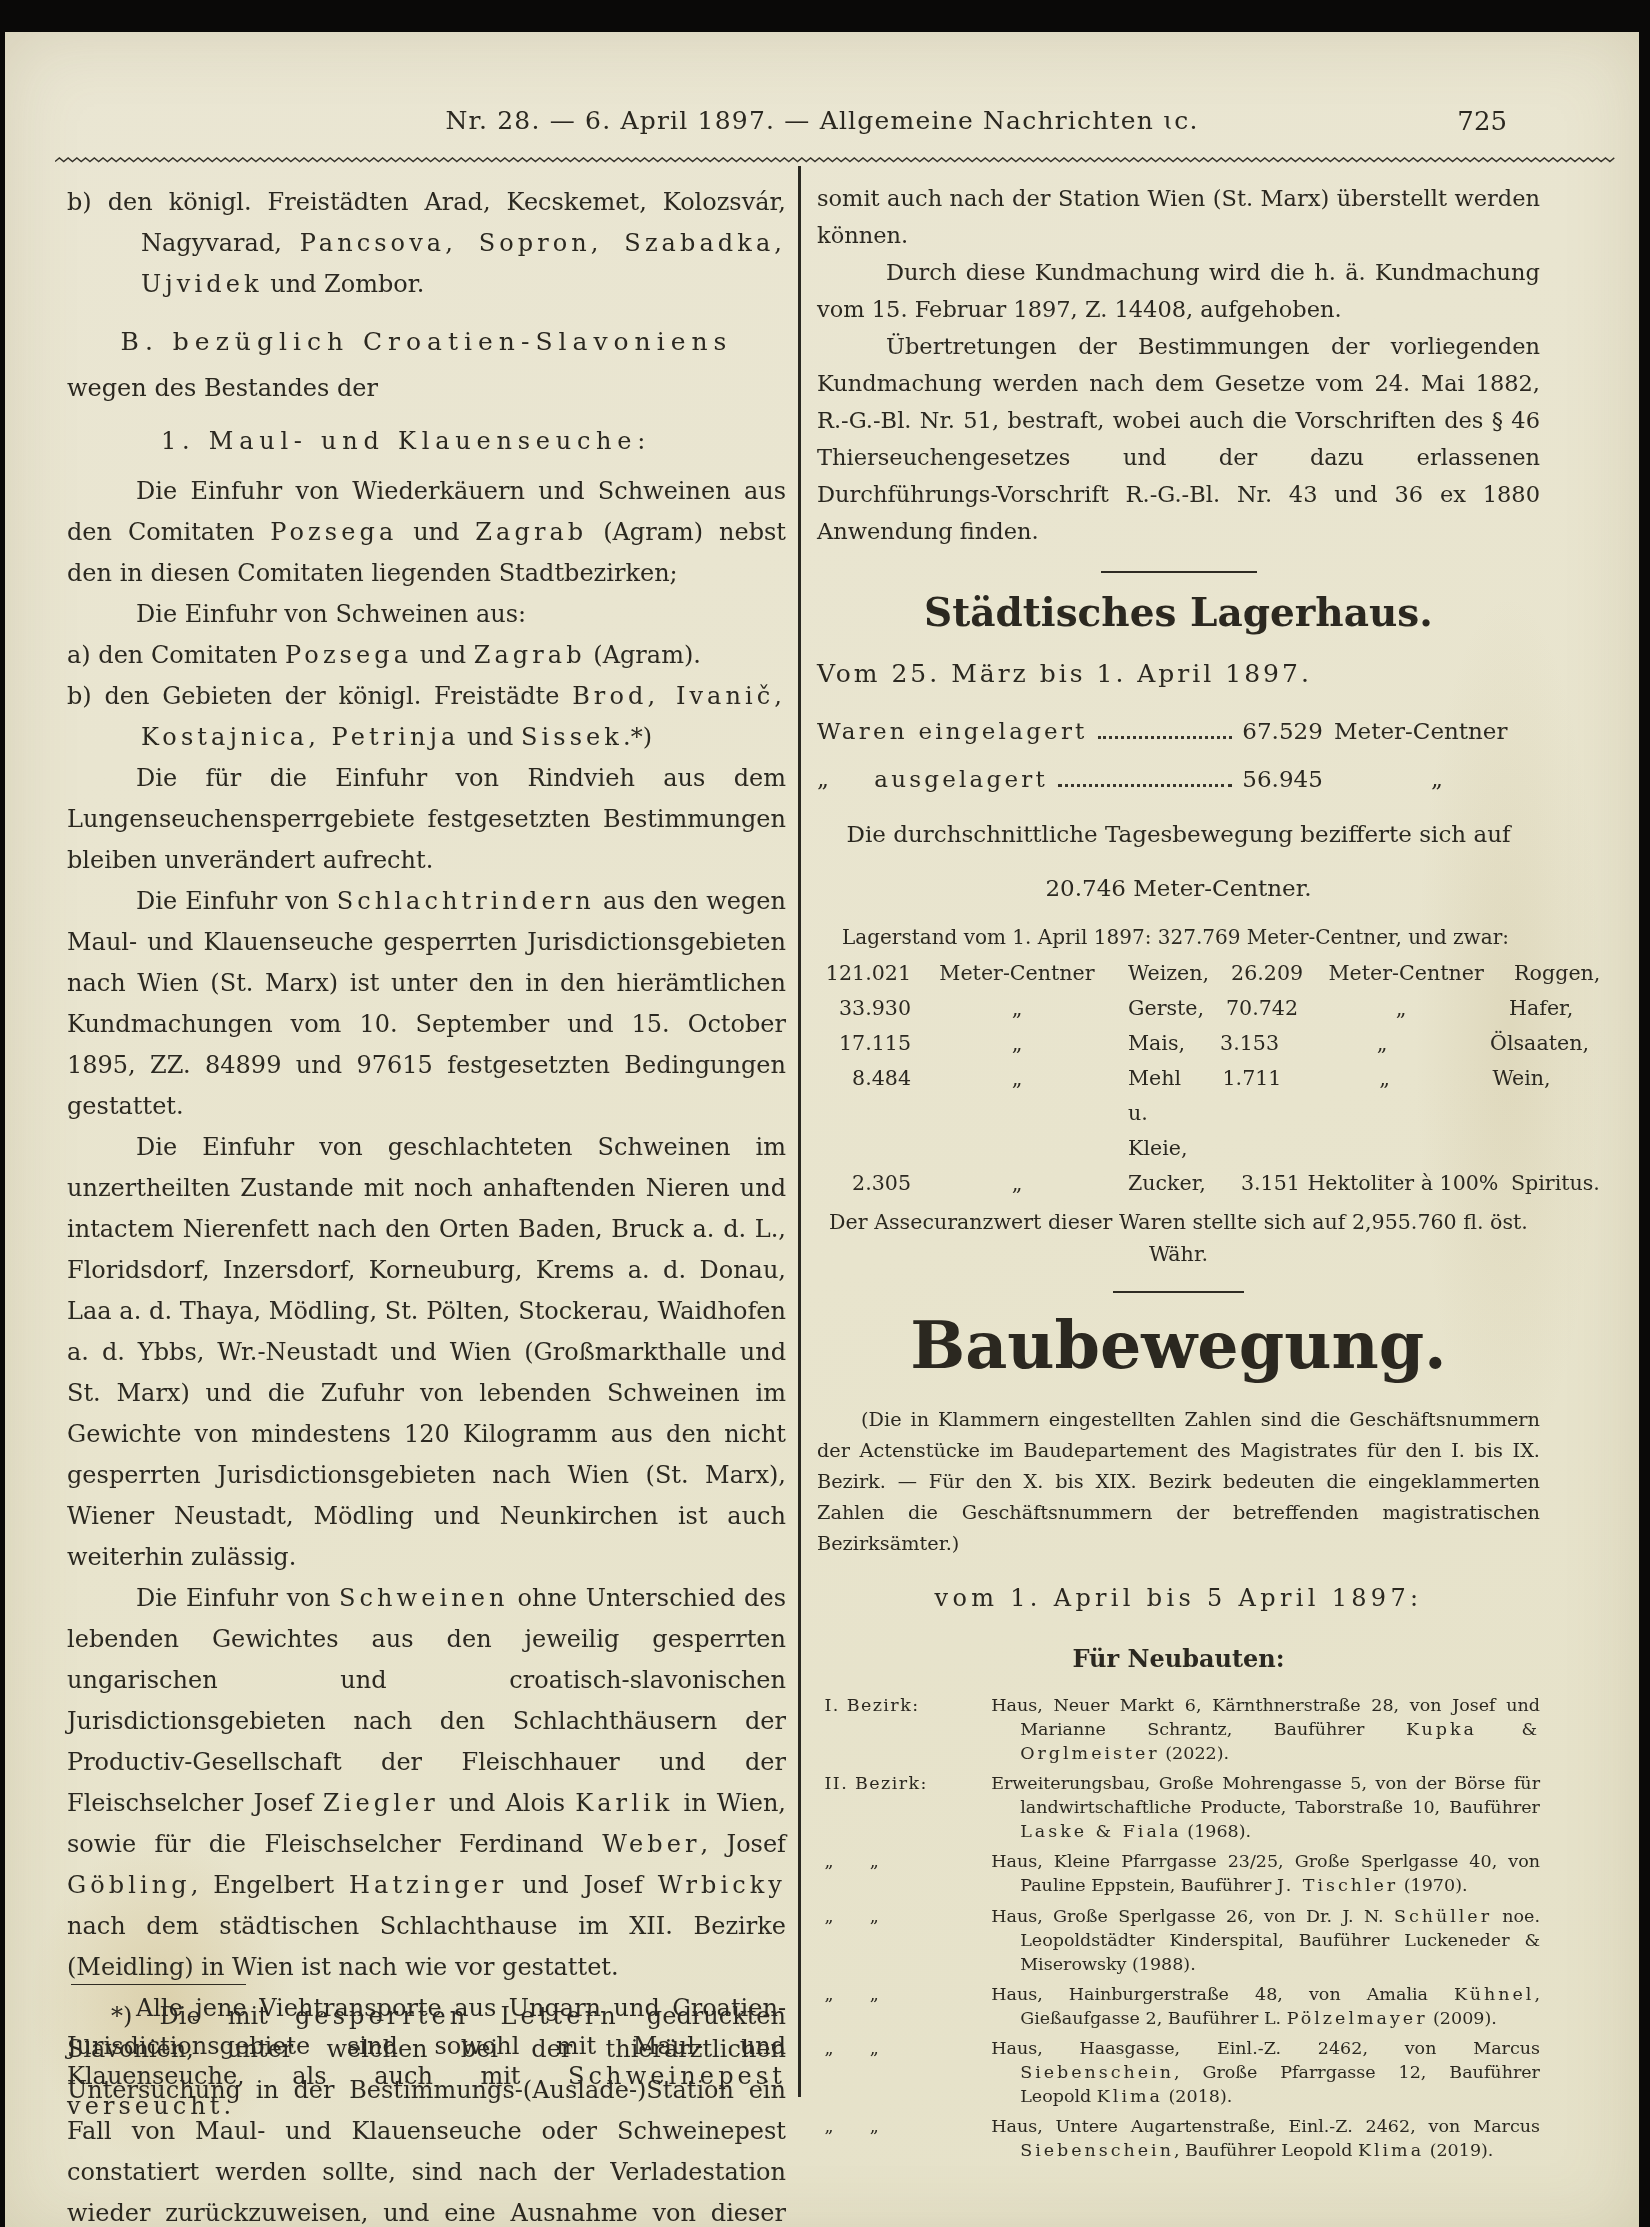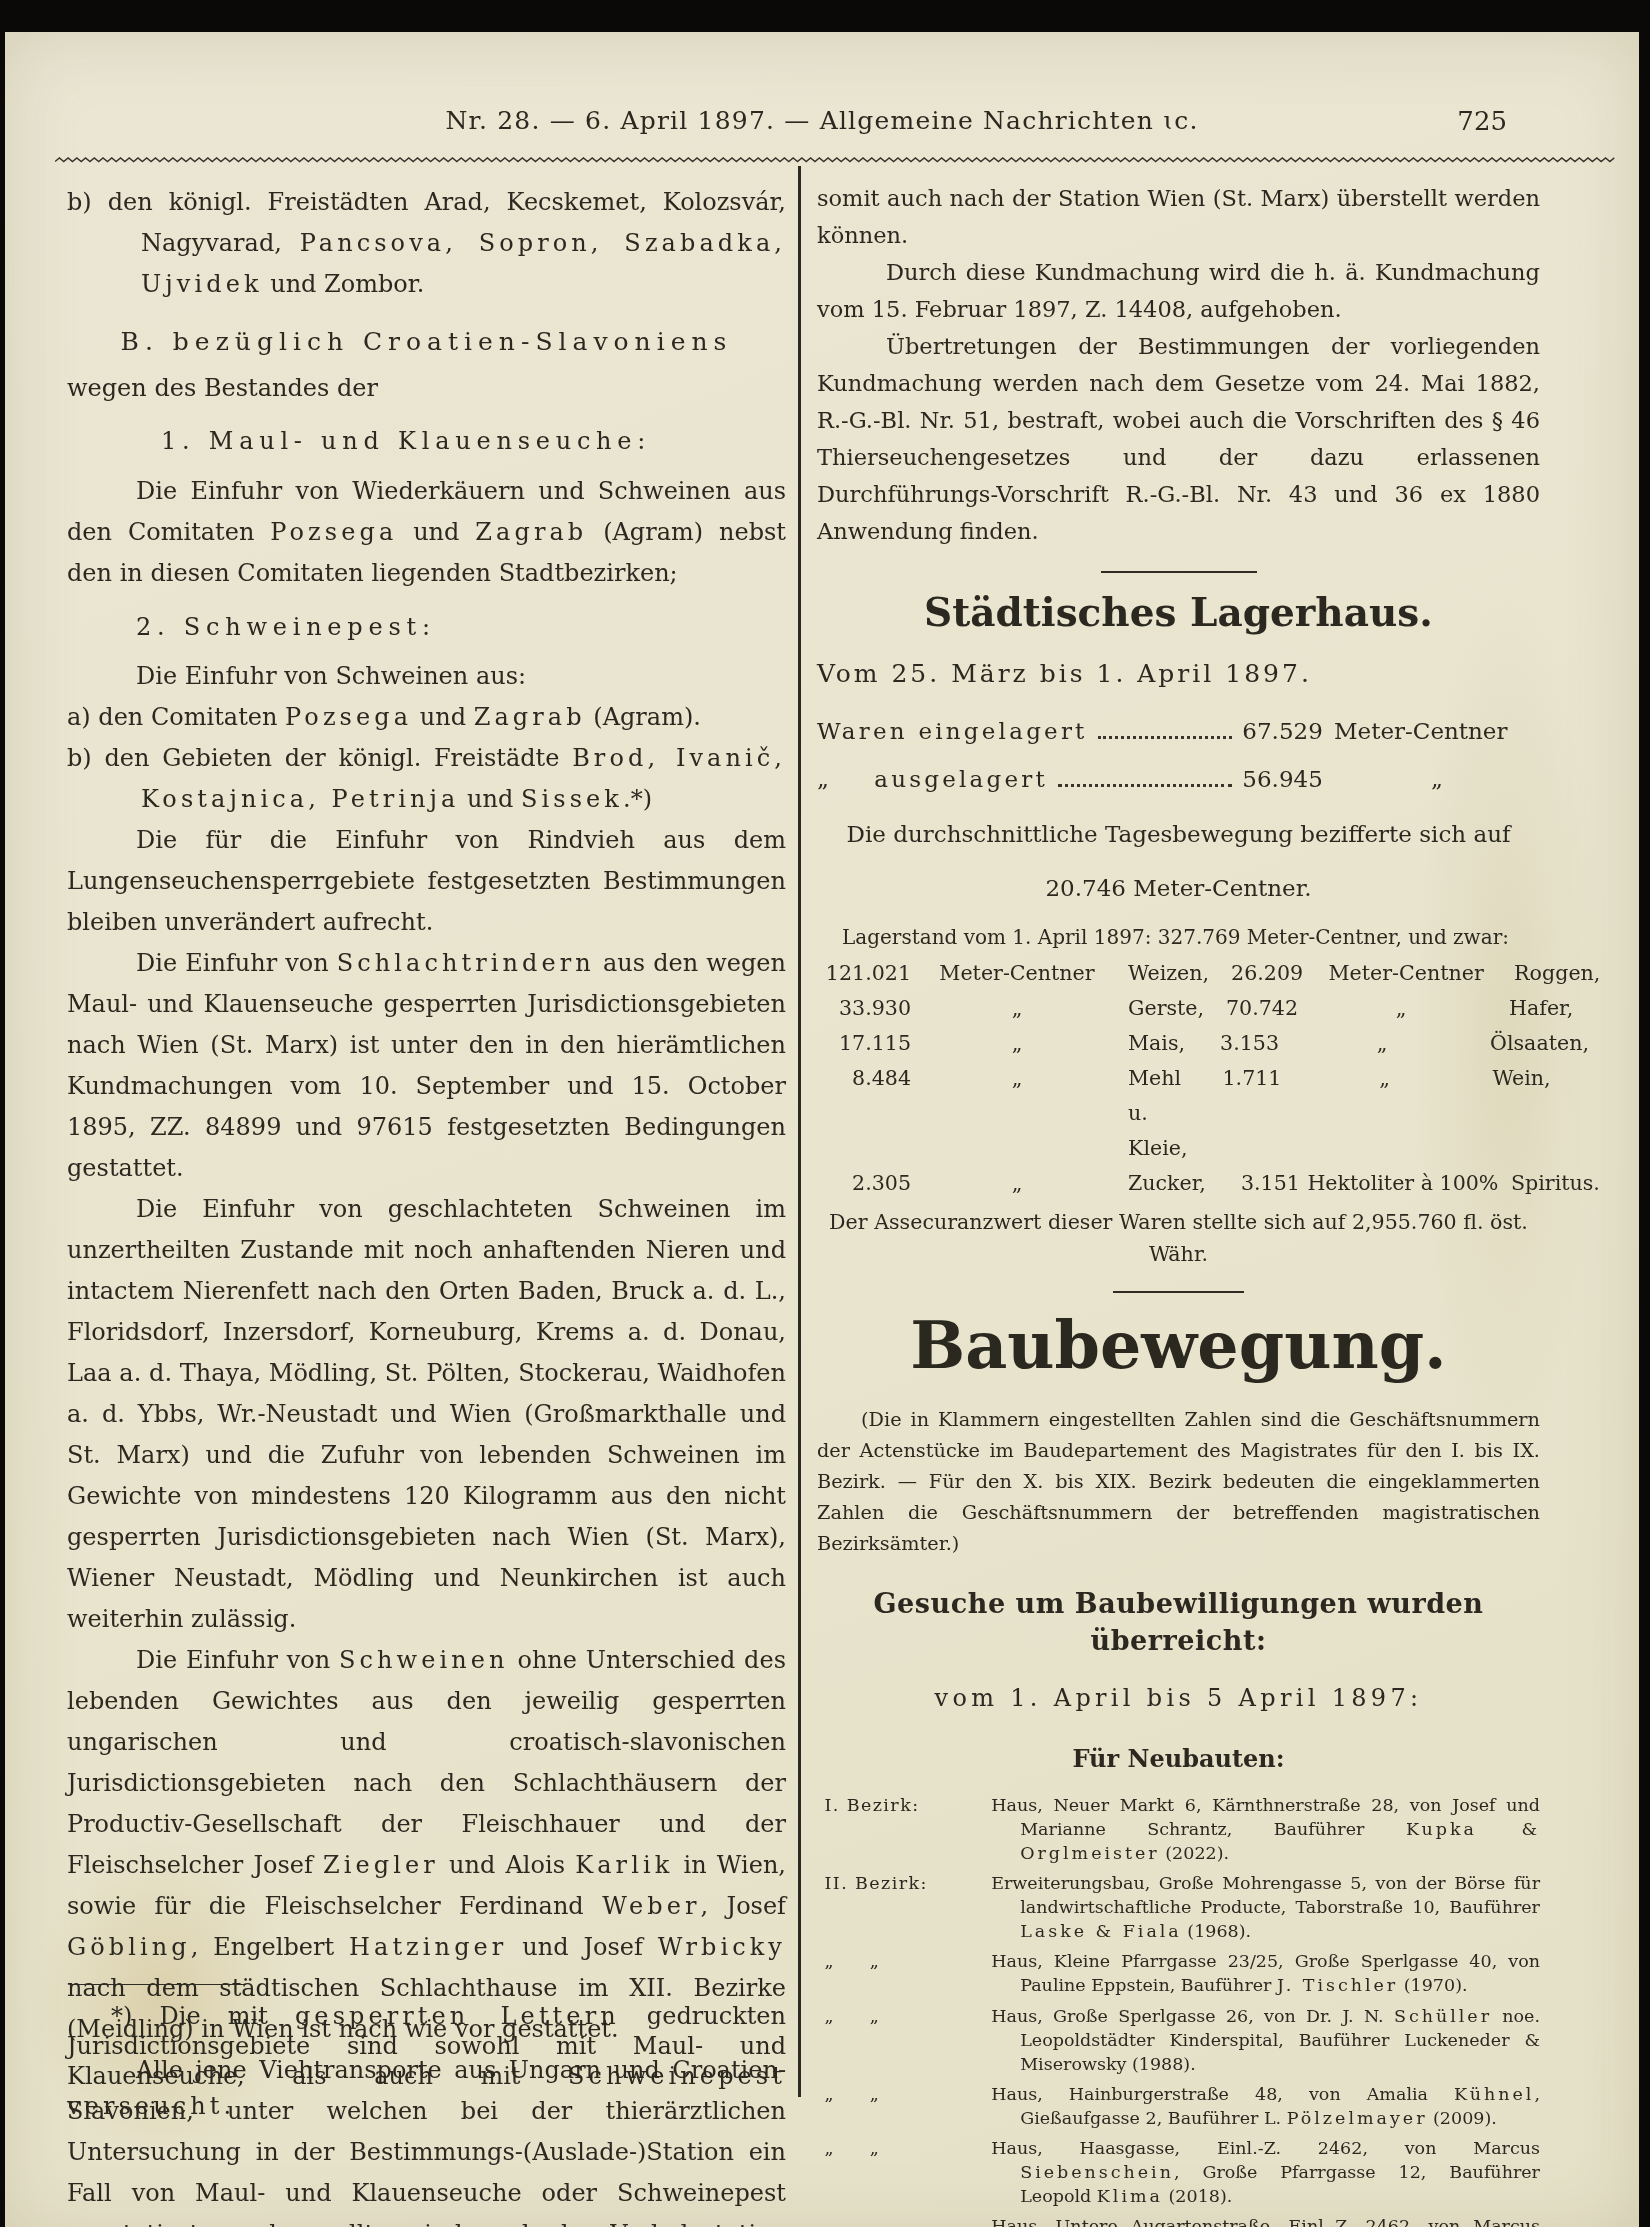--- a/index.html
+++ b/index.html
@@ -90,21 +90,20 @@
     </svg>
 
   <div class="coldiv"></div>
 
   <div class="lcol">
     <p class="hang"><span>b) den königl. Freistädten Arad, Kecskemet, Kolozsvár, Nagyvarad, </span><span class="sp">Pancsova, Sopron, Szabadka, Ujvidek</span><span> und Zombor.</span></p>
     <p class="ctr hdr-b"><span class="sp2">B. bezüglich Croatien-Slavoniens</span></p>
     <p><span>wegen des Bestandes der</span></p>
     <p class="sub1"><span class="sp2">1. Maul- und Klauenseuche:</span></p>
     <p class="ind"><span>Die Einfuhr von Wiederkäuern und Schweinen aus den Comitaten </span><span class="sp">Pozsega</span><span> und </span><span class="sp">Zagrab</span><span> (Agram) nebst den in diesen Comitaten liegenden Stadtbezirken;</span></p>
-    <p class="sub2"><span class="sp2">2. Schweinepest:</span></p>
     <p class="ind"><span>Die Einfuhr von Schweinen aus:</span></p>
     <p class="hang"><span>a) den Comitaten </span><span class="sp">Pozsega</span><span> und </span><span class="sp">Zagrab</span><span> (Agram).</span></p>
     <p class="hang"><span>b) den Gebieten der königl. Freistädte </span><span class="sp">Brod, Ivanič, Kostajnica, Petrinja</span><span> und </span><span class="sp">Sissek</span><span>.*)</span></p>
     <p class="ind"><span>Die für die Einfuhr von Rindvieh aus dem Lungenseuchensperrgebiete festgesetzten Bestimmungen bleiben unverändert aufrecht.</span></p>
     <p class="ind"><span>Die Einfuhr von </span><span class="sp">Schlachtrindern</span><span> aus den wegen Maul- und Klauenseuche gesperrten Jurisdictionsgebieten nach Wien (St. Marx) ist unter den in den hierämtlichen Kundmachungen vom 10. September und 15. October 1895, ZZ. 84899 und 97615 festgesetzten Bedingungen gestattet.</span></p>
     <p class="ind"><span>Die Einfuhr von geschlachteten Schweinen im unzertheilten Zustande mit noch anhaftenden Nieren und intactem Nierenfett nach den Orten Baden, Bruck a. d. L., Floridsdorf, Inzersdorf, Korneuburg, Krems a. d. Donau, Laa a. d. Thaya, Mödling, St. Pölten, Stockerau, Waidhofen a. d. Ybbs, Wr.-Neustadt und Wien (Großmarkthalle und St. Marx) und die Zufuhr von lebenden Schweinen im Gewichte von mindestens 120 Kilogramm aus den nicht gesperrten Jurisdictionsgebieten nach Wien (St. Marx), Wiener Neustadt, Mödling und Neunkirchen ist auch weiterhin zulässig.</span></p>
     <p class="ind"><span>Die Einfuhr von </span><span class="sp">Schweinen</span><span> ohne Unterschied des lebenden Gewichtes aus den jeweilig gesperrten ungarischen und croatisch-slavonischen Jurisdictionsgebieten nach den Schlachthäusern der Productiv-Gesellschaft der Fleischhauer und der Fleischselcher Josef </span><span class="sp">Ziegler</span><span> und Alois </span><span class="sp">Karlik</span><span> in Wien, sowie für die Fleischselcher Ferdinand </span><span class="sp">Weber</span><span>, Josef </span><span class="sp">Göbling</span><span>, Engelbert </span><span class="sp">Hatzinger</span><span> und Josef </span><span class="sp">Wrbicky</span><span> nach dem städtischen Schlachthause im XII. Bezirke (Meidling) in Wien ist nach wie vor gestattet.</span></p>
     <p class="ind"><span>Alle jene Viehtransporte aus Ungarn und Croatien-Slavonien, unter welchen bei der thierärztlichen Untersuchung in der Bestimmungs-(Auslade-)Station ein Fall von Maul- und Klauenseuche oder Schweinepest constatiert werden sollte, sind nach der Verladestation wieder zurückzuweisen, und eine Ausnahme von dieser Regel ist nur dann eintreten zu lassen, wenn der betreffende Viehtransport im gleichen Wagen direct nach dem Schlachthause des Stationsortes abrollen kann.</span></p>
 
   </div>
@@ -184,21 +183,20 @@
         <span class="tname">Spiritus.</span>
       </div>
     </div>
 
     <p class="insur">Der Assecuranzwert dieser Waren stellte sich auf 2,955.760 fl. öst. Währ.</p>
 
     <div class="rule-s" style="width:131px;"></div>
 
     <div class="bb-title">Baubewegung.</div>
     <p class="bb-intro">(Die in Klammern eingestellten Zahlen sind die Geschäftsnummern der Actenstücke im Baudepartement des Magistrates für den I. bis IX. Bezirk. — Für den X. bis XIX. Bezirk bedeuten die eingeklammerten Zahlen die Geschäftsnummern der betreffenden magistratischen Bezirksämter.)</p>
-    <div class="bb-call">Gesuche um Baubewilligungen wurden überreicht:</div>
     <div class="bb-date">vom 1. April bis 5 April 1897:</div>
     <div class="bb-sect">Für Neubauten:</div>
 
     <div class="entries">
       <div class="entry">
         <span class="e-label">I. Bezirk:</span>
         <span class="e-text"><span>Haus, Neuer Markt 6, Kärnthnerstraße 28, von Josef und Marianne Schrantz, Bauführer </span><span class="sp">Kupka &amp; Orglmeister</span><span> (2022).</span></span>
       </div>
       <div class="entry">
         <span class="e-label">II. Bezirk:</span>

